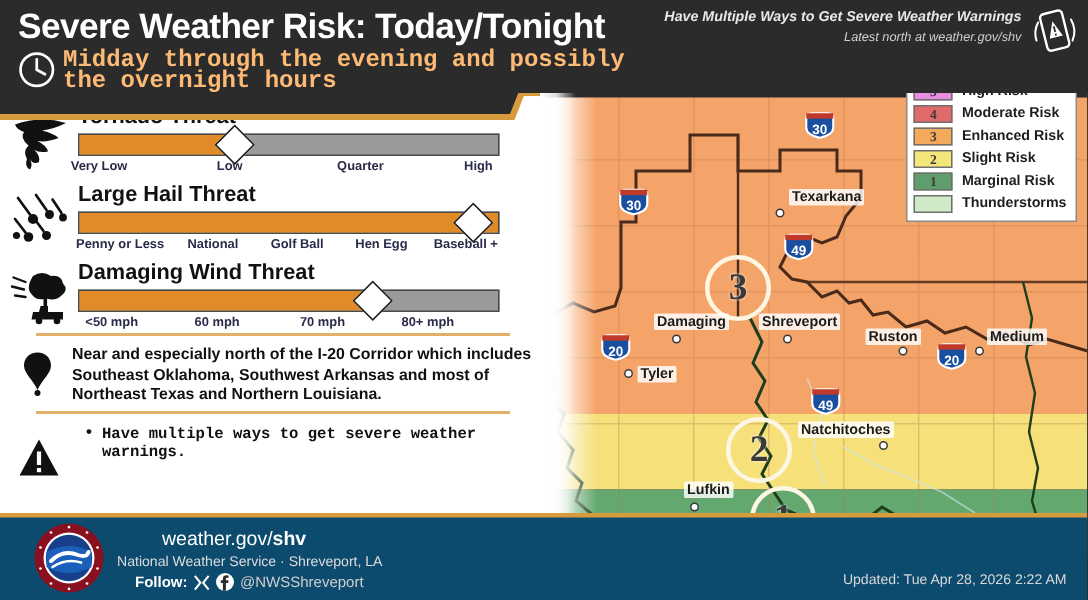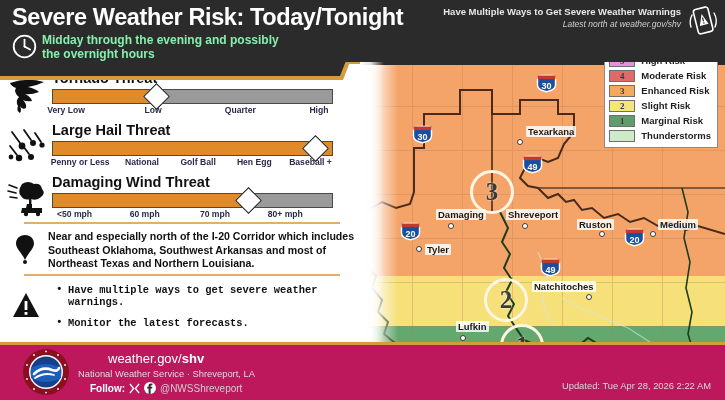--- a/index.html
+++ b/index.html
@@ -112,28 +112,28 @@
     clip-path: polygon(0 0, 374px 0, 343px 80px, 0 80px);
     z-index: 38;
   }
   .title {
     position: absolute; left: 12px; top: 4px;
     font-size: 23.5px; font-weight: bold; color: #ffffff; letter-spacing: -0.4px;
     z-index: 45;
   }
   .subline {
     position: absolute; left: 42px; top: 34px; z-index: 45;
-    font-size: 12px; font-weight: bold; color: #86efac; line-height: 13.5px;
+    font-size: 16px; font-weight: bold; color: #fdba74; line-height: 13.5px; font-family: Liberation Mono, monospace;
   }
   .clock-icon { position: absolute; left: 12px; top: 34px; width: 25px; height: 25px; z-index: 45; }
   .hdr-right {
     position: absolute; right: 44px; top: 6px; z-index: 45;
     text-align: right;
   }
-  .hdr-right .l1 { font-size: 9.5px; font-weight: bold; color: #e8e8e8; }
+  .hdr-right .l1 { font-size: 9.5px; font-style: italic; font-weight: bold; color: #e8e8e8; }
   .hdr-right .l2 { font-size: 8.5px; font-style: italic; color: #cfcfcf; margin-top: 2px; }
   .phone-icon { position: absolute; right: 6px; top: 4px; width: 32px; height: 34px; z-index: 45; }
 
   
   .threat { position: absolute; left: 0; width: 362px; }
   .t1 { top: 10px; }
   .t2 { top: 62px; }
   .t3 { top: 114px; }
   .threat .t-icon { position: absolute; left: 6px; top: 2px; width: 42px; height: 42px; }
   .threat .t-name {
@@ -171,21 +171,21 @@
   .info-bullets ul { position: absolute; left: 56px; top: 0; list-style: none; font-family: Liberation Mono, monospace; }
   .info-bullets li {
     font-size: 10.4px; font-weight: bold; color: #111; line-height: 12px;
     margin-bottom: 9px; position: relative; padding-left: 12px;
   }
   .info-bullets li::before {
     content: "\2022"; position: absolute; left: 0; top: -1px; font-size: 11px;
   }
 
   
-  .footer { position: absolute; left: 0; top: 342px; width: 725px; height: 58px; z-index: 35; background: #be185d; }
+  .footer { position: absolute; left: 0; top: 342px; width: 725px; height: 58px; z-index: 35; background: #0c4a6e; }
   .footer-gold { position: absolute; left: 0; top: 0; width: 725px; height: 2.5px; background: #d79b3e; }
   .nws-logo { position: absolute; left: 22px; top: 6px; width: 48px; height: 48px; }
   .f-url { position: absolute; left: 108px; top: 9px; font-size: 13px; color: #fff; }
   .f-url b { font-weight: bold; }
   .f-office { position: absolute; left: 78px; top: 26px; font-size: 9.4px; color: #dcdcdc; }
   .f-follow { position: absolute; left: 90px; top: 40px; font-size: 10px; color: #e6e6e6; display: flex; align-items: center; gap: 4px; }
   .f-follow .lbl { font-weight: bold; color: #fff; }
   .f-follow .handle { color: #cfcfcf; }
   .f-updated { position: absolute; right: 14px; top: 38px; font-size: 9.4px; color: #d8d8d8; }
 </style>
@@ -455,21 +455,20 @@
     <div class="divider" style="top:212px"></div>
 
     <div class="info-bullets">
       <svg class="warn-icon" viewBox="0 0 28 26">
         <path d="M14 1 L27 25 L1 25 Z" fill="#111"></path>
         <rect x="12.6" y="9" width="2.8" height="9" fill="#fff"></rect>
         <rect x="12.6" y="20" width="2.8" height="2.8" fill="#fff"></rect>
       </svg>
       <ul>
         <li>Have multiple ways to get severe weather warnings.</li>
-        <li>Monitor the latest forecasts.</li>
       </ul>
     </div>
   </div>
 
   <div class="header"></div>
   <div class="header-shape-gold"></div>
   <div class="header-shape"></div>
 
   <div class="title">Severe Weather Risk: Today/Tonight</div>
 

